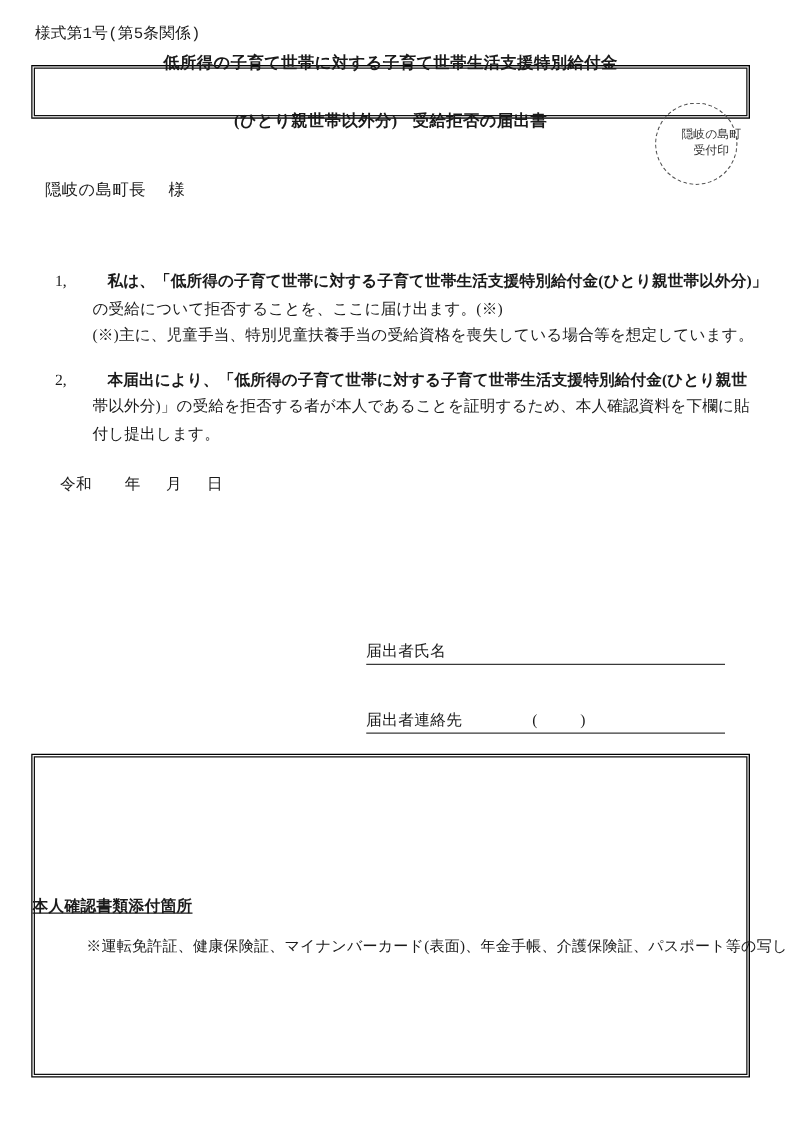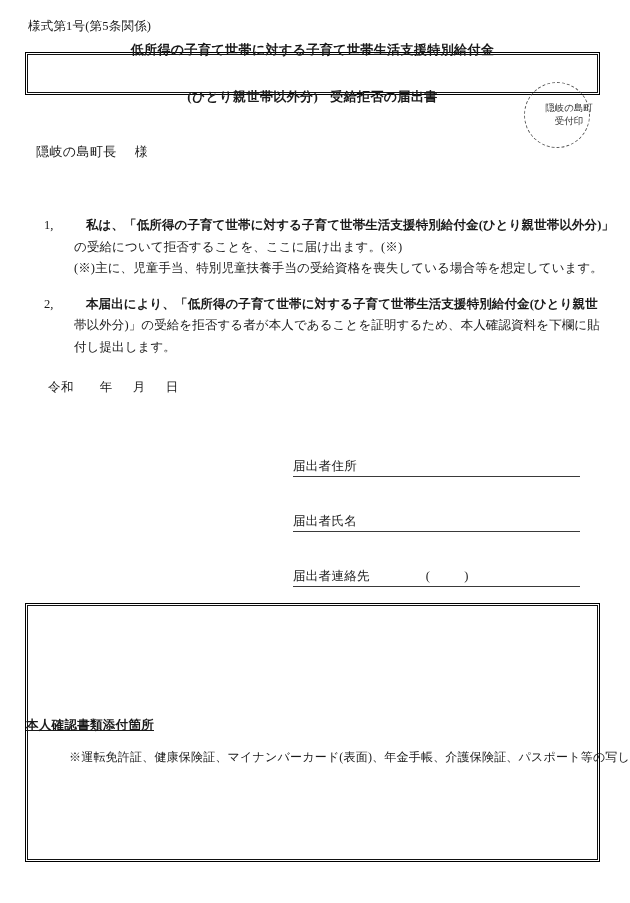--- a/index.html
+++ b/index.html
@@ -22,20 +22,21 @@
   }
 
   
   .form-no {
     position: absolute;
     left: 28px;
     top: 18px;
     font-size: 12.5px;
     letter-spacing: 0.2px;
     white-space: nowrap;
+    font-family: Liberation Mono, monospace;
   }
 
   
   .title-box {
     position: absolute;
     left: 25px;
     top: 52px;
     width: 575px;
     height: 43px;
     border: 1px solid #000;
@@ -253,23 +254,20 @@
         <p class="indent-1">本届出により、「低所得の子育て世帯に対する子育て世帯生活支援特別給付金(ひとり親世</p>
         <p>帯以外分)」の受給を拒否する者が本人であることを証明するため、本人確認資料を下欄に貼</p>
         <p>付し提出します。</p>
       </div>
     </div>
 
   </div>
 
   <div class="date-line"><span>令和</span><span class="sp"></span><span>年</span><span class="sp-s"></span><span>月</span><span class="sp-s"></span><span>日</span></div>
 
-  <div class="sig-field" id="sig-address">
-    <span class="sig-label">届出者住所</span>
-  </div>
 
   <div class="sig-field" id="sig-name">
     <span class="sig-label">届出者氏名</span>
   </div>
 
   <div class="sig-field" id="sig-contact">
     <span class="sig-label">届出者連絡先</span>
     <span class="sig-paren"><span>(</span><span class="gap"></span><span>)</span></span>
   </div>
 

